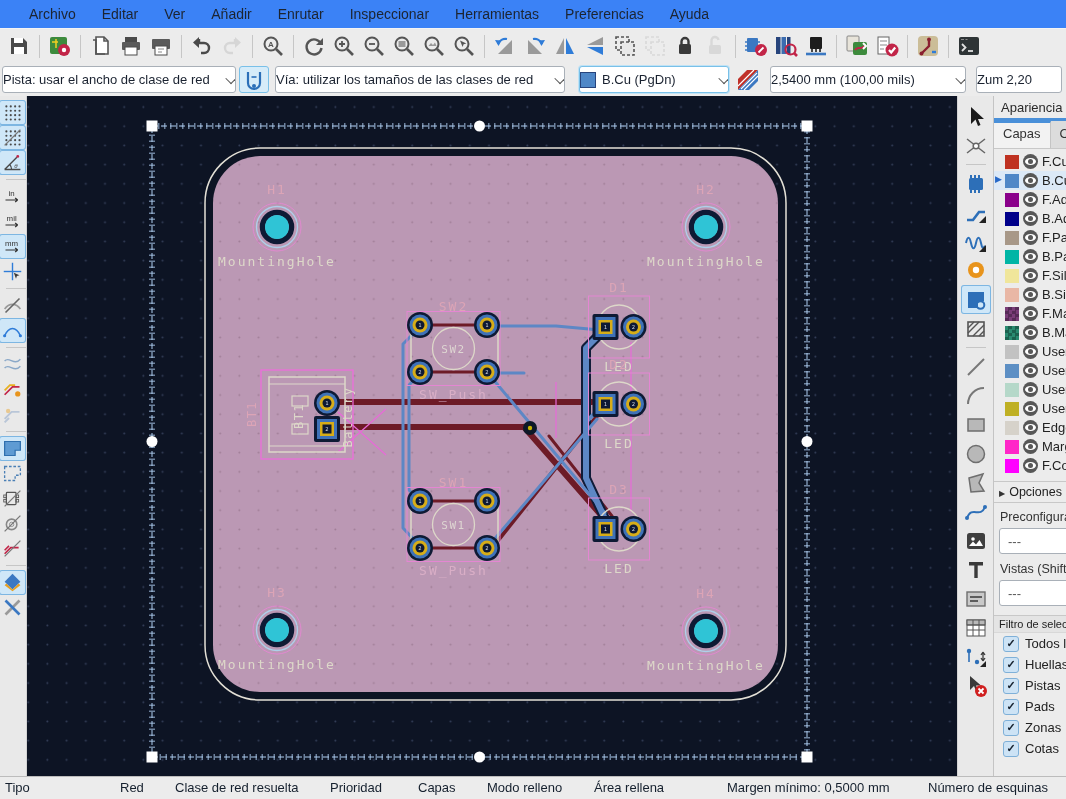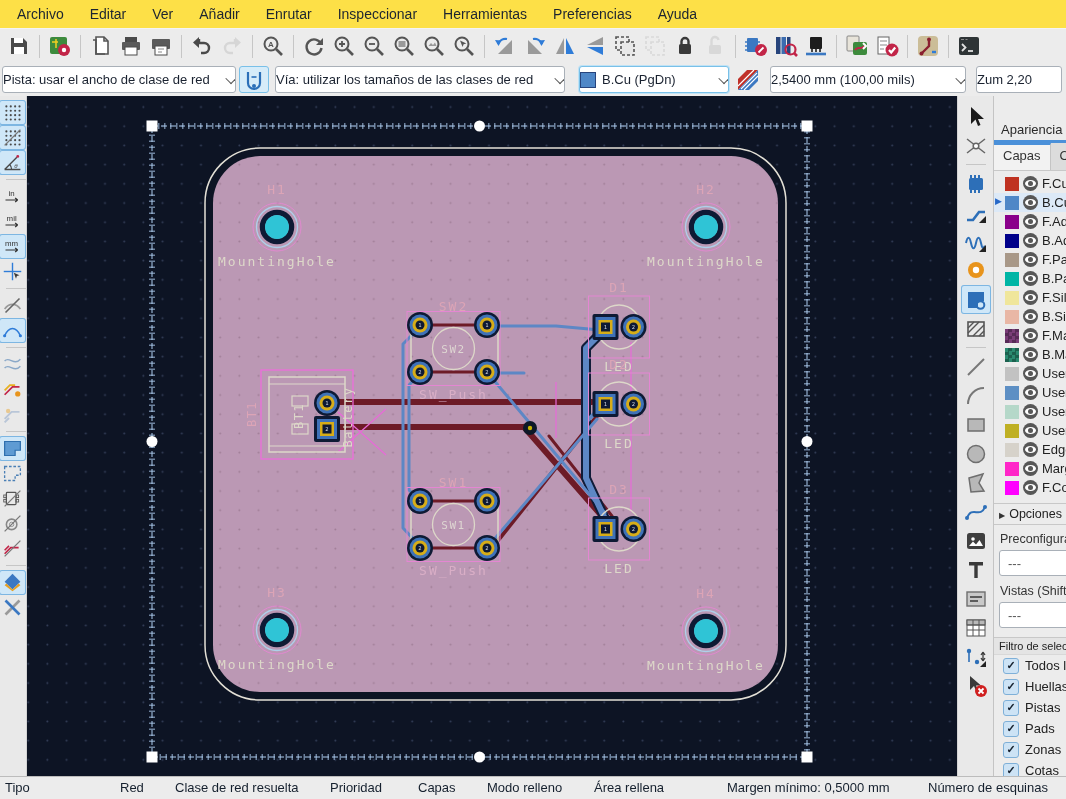--- a/index.html
+++ b/index.html
@@ -1,18 +1,18 @@
 <!DOCTYPE html>
 <html><head>
 <meta charset="utf-8">
 <style>
   html,body{margin:0;padding:0;width:1066px;height:799px;overflow:hidden;
     font-family:"Liberation Sans",sans-serif;background:#ececec;position:relative;font-size:13px;color:#1c2430;}
   
-  .menubar{height:28px;display:flex;align-items:center;background:#fde047;padding-left:4px;}
+  .menubar{height:28px;display:flex;align-items:center;background:#3b82f6;padding-left:16px;}
   .menu-item{padding:5px 13px;font-size:14px;color:#1c2430;cursor:default;}
   
   .toolbar{height:34px;display:flex;align-items:center;background:#ececec;padding-left:4px;border-top:1px solid #f4f4f4;}
   .tbtn{width:28px;height:28px;display:flex;align-items:center;justify-content:center;border-radius:3px;margin:0 1px;flex:none;}
   .tbtn.disabled{opacity:.35;}
   .tbtn.active{background:#cfe7f8;box-shadow:inset 0 0 0 1px #7db6e2;}
   .tsep{width:1px;height:23px;background:#c6c6c6;margin:0 5px;flex:none;}
   .hsep{height:1px;width:20px;background:#c6c6c6;margin:4px 0;flex:none;}
   
   .row2{height:34px;position:relative;background:#ececec;}
@@ -32,21 +32,21 @@
   .b-posture{left:239px;background:#d6ecf9;border-color:#79c0e8;}
   .b-swap{left:733px;}
   
   .side{position:absolute;top:96px;bottom:22px;background:#e9e9e9;display:flex;flex-direction:column;align-items:center;z-index:5;}
   #left-tools{left:0;width:26px;border-right:1px solid #d4d4d4;overflow:hidden;align-items:flex-end;padding-top:4px;}
   #left-tools .tbtn{width:27px;height:25px;margin:0;}
   #right-tools{right:72px;width:36px;border-left:1px solid #d4d4d4;padding-top:6px;}
   #right-tools .tbtn{width:30px;height:29px;}
   
   #panel{position:absolute;right:0;top:96px;bottom:22px;width:72px;background:#ececec;border-left:1px solid #c4c4c4;overflow:hidden;z-index:6;}
-  .p-title{font-size:13px;color:#2a2a2a;padding:4px 0 3px 7px;margin-top:22px;}
+  .p-title{font-size:13px;color:#2a2a2a;padding:4px 0 3px 7px;}
   .p-accent{height:3px;background:#4a90d9;}
   .p-tabs{display:flex;height:27px;background:#e2e2e2;border-bottom:1px solid #c8c8c8;}
   .p-tab{font-size:13px;padding:5px 9px;background:#dcdcdc;border-right:1px solid #c4c4c4;color:#333;white-space:nowrap;}
   .p-tab.active{background:#f2f2f2;border-top:2px solid #4a90d9;padding-top:3px;}
   .p-layers{padding-top:3px;}
   .lrow{display:flex;align-items:center;height:19px;padding-left:11px;position:relative;white-space:nowrap;}
   .lrow.sel{background:#dce9f7;}
   .lrow .mark{position:absolute;left:1px;top:3px;color:#2668c8;font-size:9px;}
   .swatch{width:14px;height:14px;flex:none;margin-right:4px;}
   .eye{width:15px;height:15px;background:#575757;border-radius:50%;position:relative;flex:none;margin-right:4px;}

